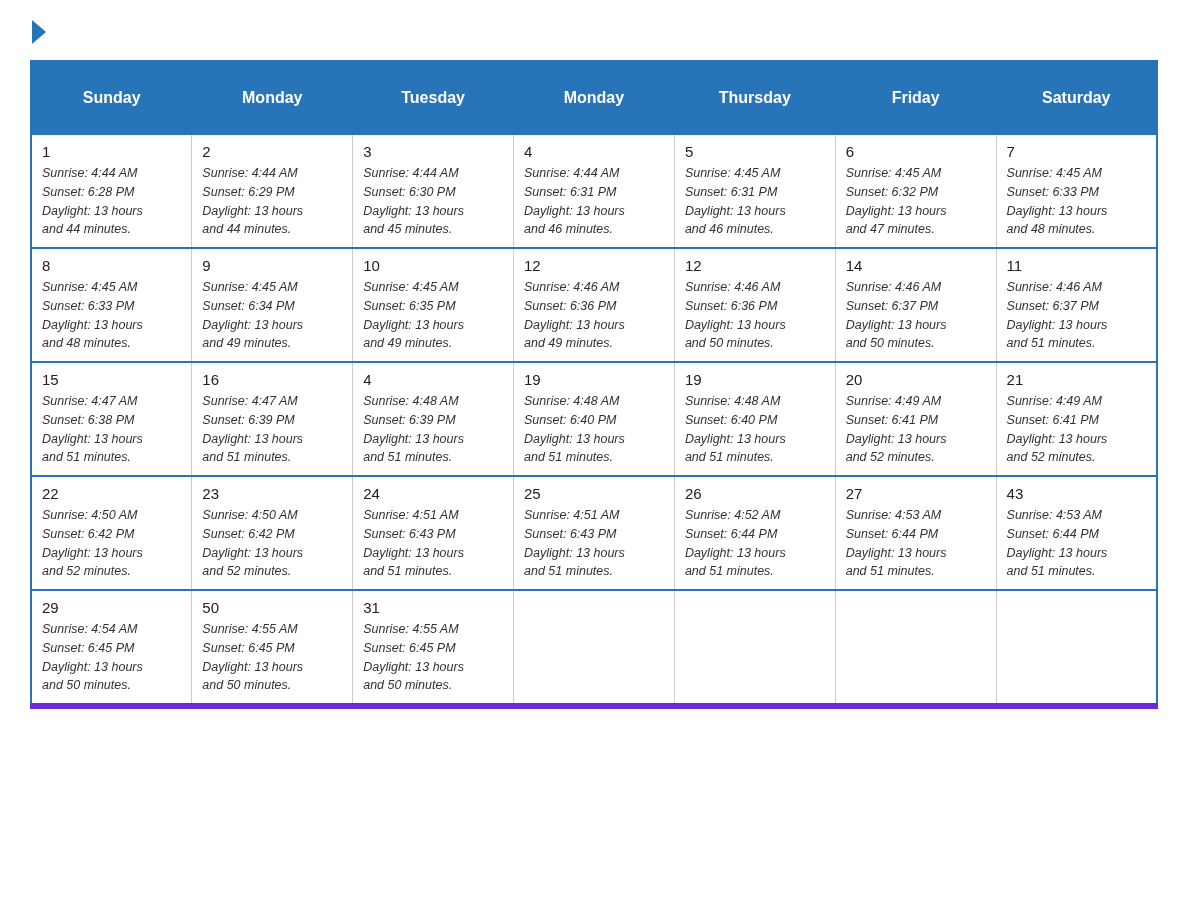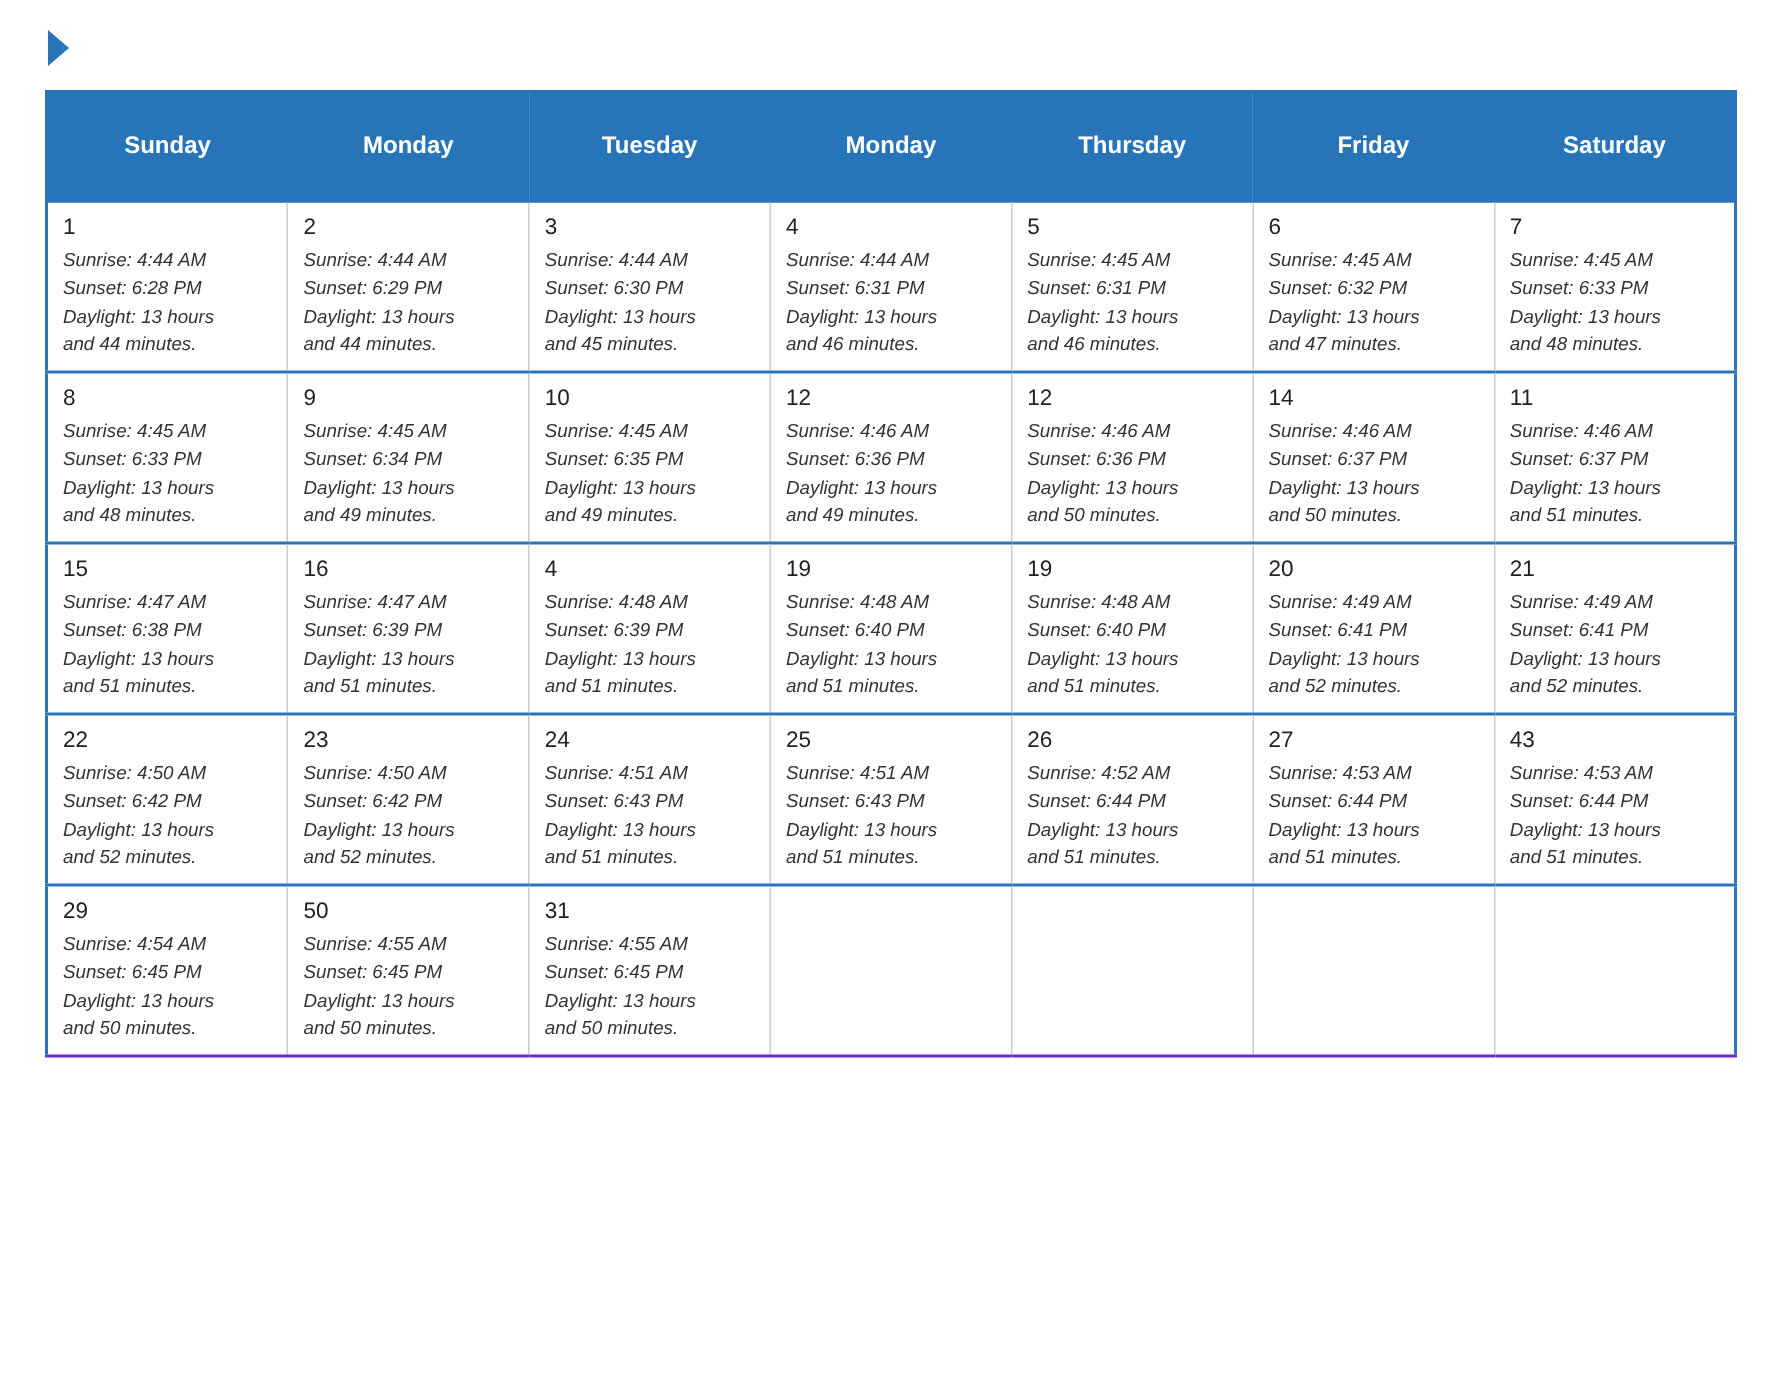--- a/index.html
+++ b/index.html
@@ -56,21 +56,21 @@
       padding: 8px 10px;
       border: 1px solid #ccc;
       border-bottom: 2px solid #2874b8;
       font-size: 13px;
       color: #333;
       width: calc(100% / 7);
       min-height: 100px;
     }
 
     .calendar tr:last-child td {
-      border-bottom: 2px solid #6d28d9;
+      border-bottom: 6px solid #6d28d9;
     }
 
     .day-number {
       font-size: 15px;
       font-weight: normal;
       color: #222;
       display: block;
       margin-bottom: 4px;
     }
 

